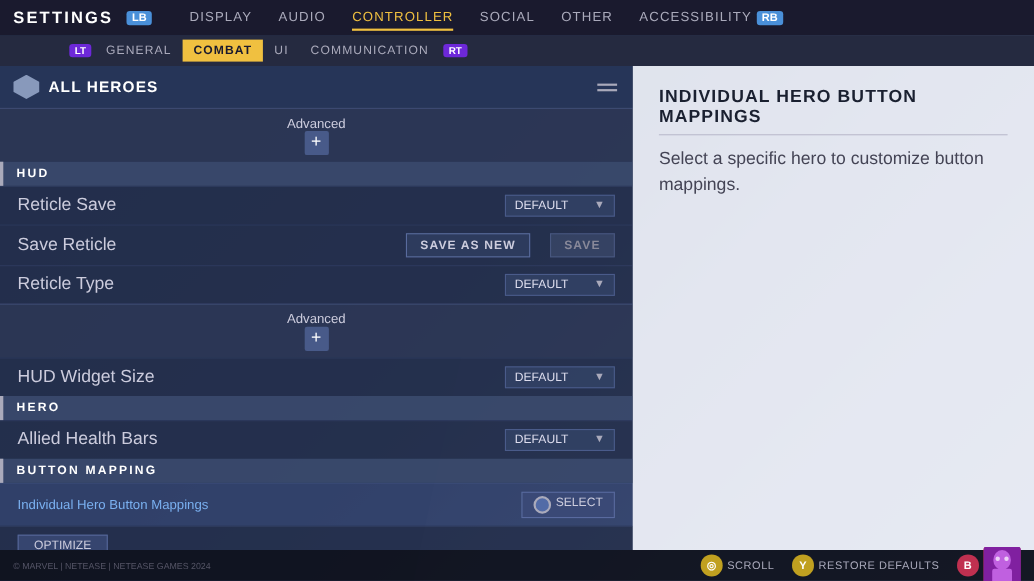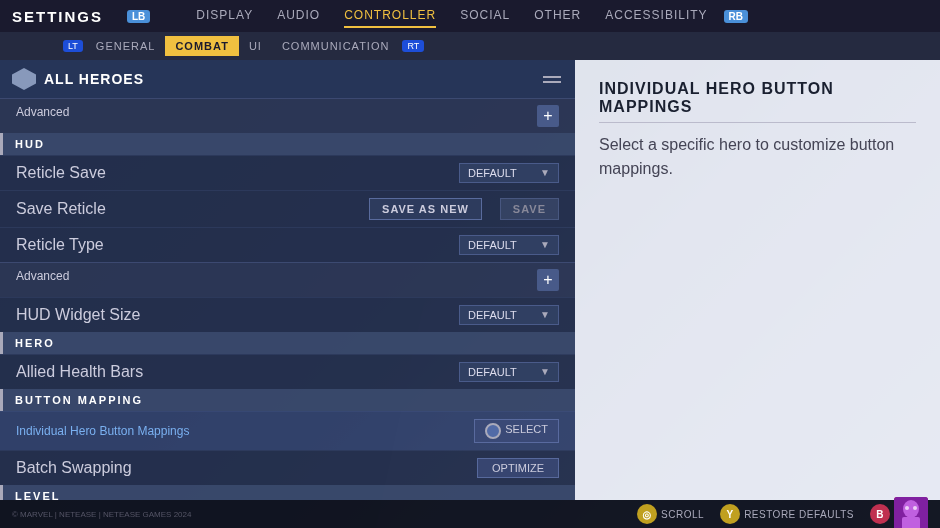--- a/index.html
+++ b/index.html
@@ -32,21 +32,21 @@
 
     
     .header {
       position: relative;
       z-index: 10;
       background: #1a1a2e;
       height: 32px;
       display: flex;
       align-items: center;
       padding: 0 12px;
-      gap: 12px;
+      gap: 0;
     }
     .header-title {
       font-weight: 900;
       font-size: 15px;
       letter-spacing: 2px;
       color: #fff;
       margin-right: 8px;
       text-transform: uppercase;
     }
     .btn-badge {
@@ -82,24 +82,24 @@
       position: relative;
       z-index: 10;
       background: #252a40;
       height: 28px;
       display: flex;
       align-items: center;
       padding: 0 60px;
       gap: 0;
     }
     .tab-badge {
-      background: #1d4ed8;
+      background: #6d28d9;
       color: #fff;
       font-size: 9px;
-      font-weight: normal;
+      font-weight: bold;
       padding: 1px 5px;
       border-radius: 3px;
       margin: 0 3px;
     }
     .subnav-item {
       font-size: 11px;
       letter-spacing: 1px;
       color: #aab;
       text-transform: uppercase;
       cursor: pointer;
@@ -165,25 +165,26 @@
       display: block;
       width: 18px;
       height: 2px;
       background: #aab;
       position: relative;
     }
 
     
     .advanced-row {
       display: flex;
-      align-items: flex-start;
+      align-items: center;
       padding: 6px 16px;
       background: rgba(50, 60, 90, 0.7);
       border-top: 1px solid rgba(100,120,180,0.3);
       cursor: pointer;
+      flex-direction: column;
     }
     .advanced-label {
       font-size: 12px;
       color: #ccd;
       flex: 1;
     }
     .plus-btn {
       width: 22px;
       height: 22px;
       background: rgba(80,100,150,0.8);
@@ -483,21 +484,20 @@
 
     <div class="setting-row highlighted">
       <span class="setting-label blue-link">Individual Hero Button Mappings</span>
       <div class="btn-select">
         <div class="circle-icon"></div>
         <span>SELECT</span>
       </div>
     </div>
 
     <div class="setting-row">
-      <span class="setting-label">Batch Swapping</span>
       <button class="btn-optimize">OPTIMIZE</button>
     </div>
 
     <div class="section-header">Level</div>
 
   </div>
 
   <div class="right-panel">
     <div class="right-title">INDIVIDUAL HERO BUTTON MAPPINGS</div>
     <div class="right-divider"></div>

